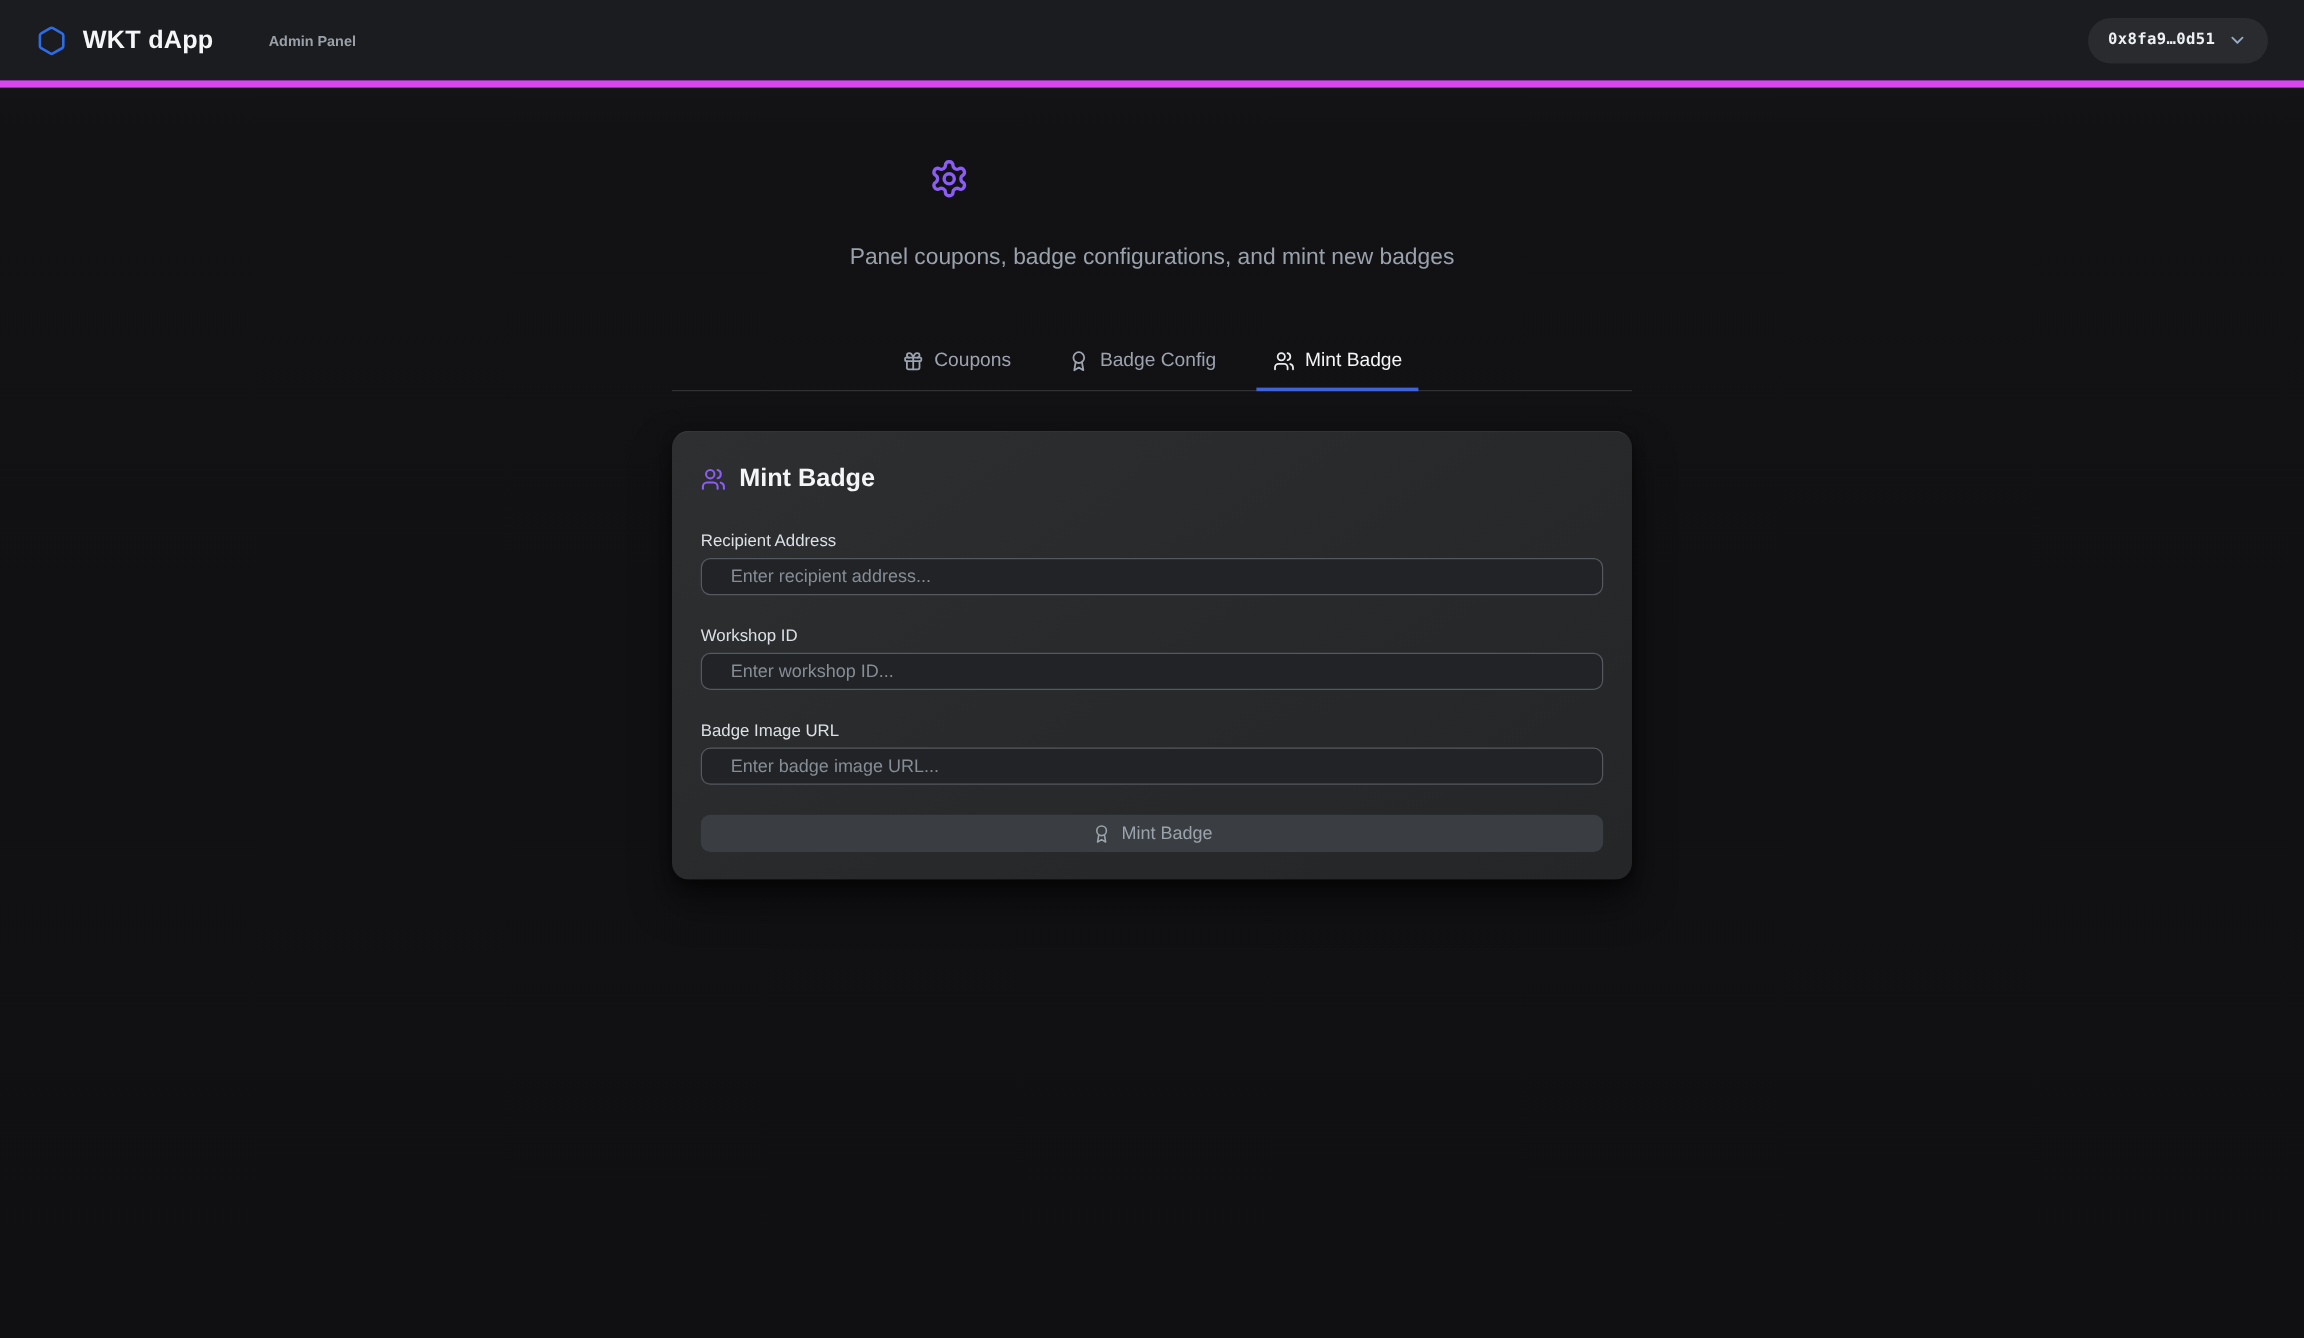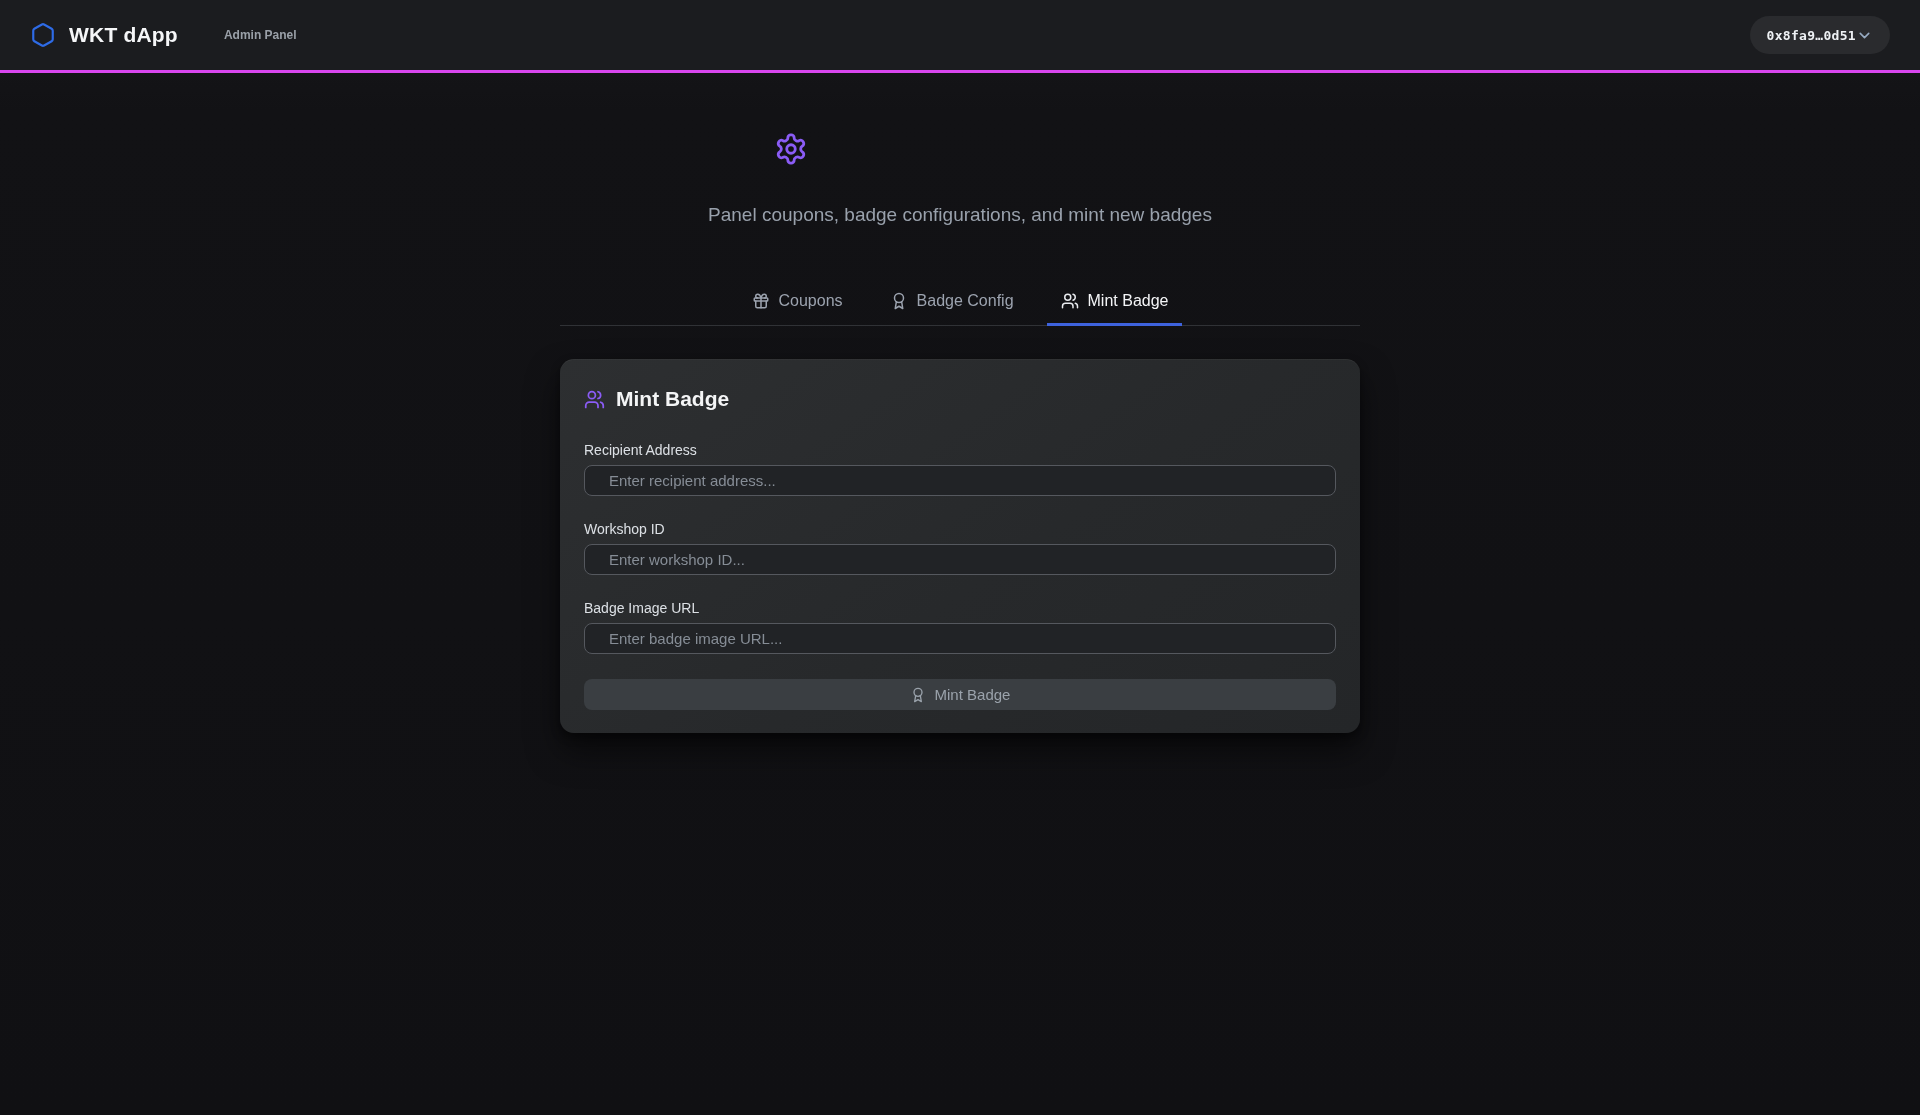--- a/index.html
+++ b/index.html
@@ -4,29 +4,29 @@
 <style>
   * { margin:0; padding:0; box-sizing:border-box; }
   html,body { width:1920px; height:1115px; overflow:hidden; }
   body {
     font-family:"Liberation Sans","DejaVu Sans",sans-serif;
     background:linear-gradient(180deg,#17171a 0%,#121215 10%,#101013 100%);
     color:#e5e7eb;
   }
   
   .topbar {
-    height:73px; background:#1b1c1f; border-bottom:3px solid #d946ef;
+    height:73px; background:#1b1c1f; border-bottom:6px solid #d946ef;
     display:flex; align-items:center; padding:0 30px;
   }
   .brand { display:flex; align-items:center; gap:13px; }
   .brand-title { font-size:21px; font-weight:700; color:#f5f6f8; letter-spacing:.2px; }
   .nav-link { margin-left:46px; font-size:12px; font-weight:700; color:#9aa0a8; cursor:pointer; }
   .topbar-spacer { flex:1; }
   .wallet-pill {
-    display:flex; align-items:center; height:38px; padding:0 17px;
+    display:flex; align-items:center; gap:10px; height:38px; padding:0 17px;
     background:#2a2b2e; border:none; border-radius:19px; cursor:pointer;
     font-family:"DejaVu Sans Mono","Liberation Mono",monospace;
     font-size:13px; font-weight:700; color:#eef1f4; letter-spacing:.3px;
   }
   
   .hero { text-align:center; }
   .hero-title-row { margin-top:54px; display:flex; justify-content:center; align-items:center; gap:16px; }
   .hero-title {
     font-size:38px; font-weight:700; letter-spacing:-.3px;
     background:linear-gradient(90deg,#8d5cf6 0%,#676ea 38%,#3f8fe9 66%,#25cdee 100%);

